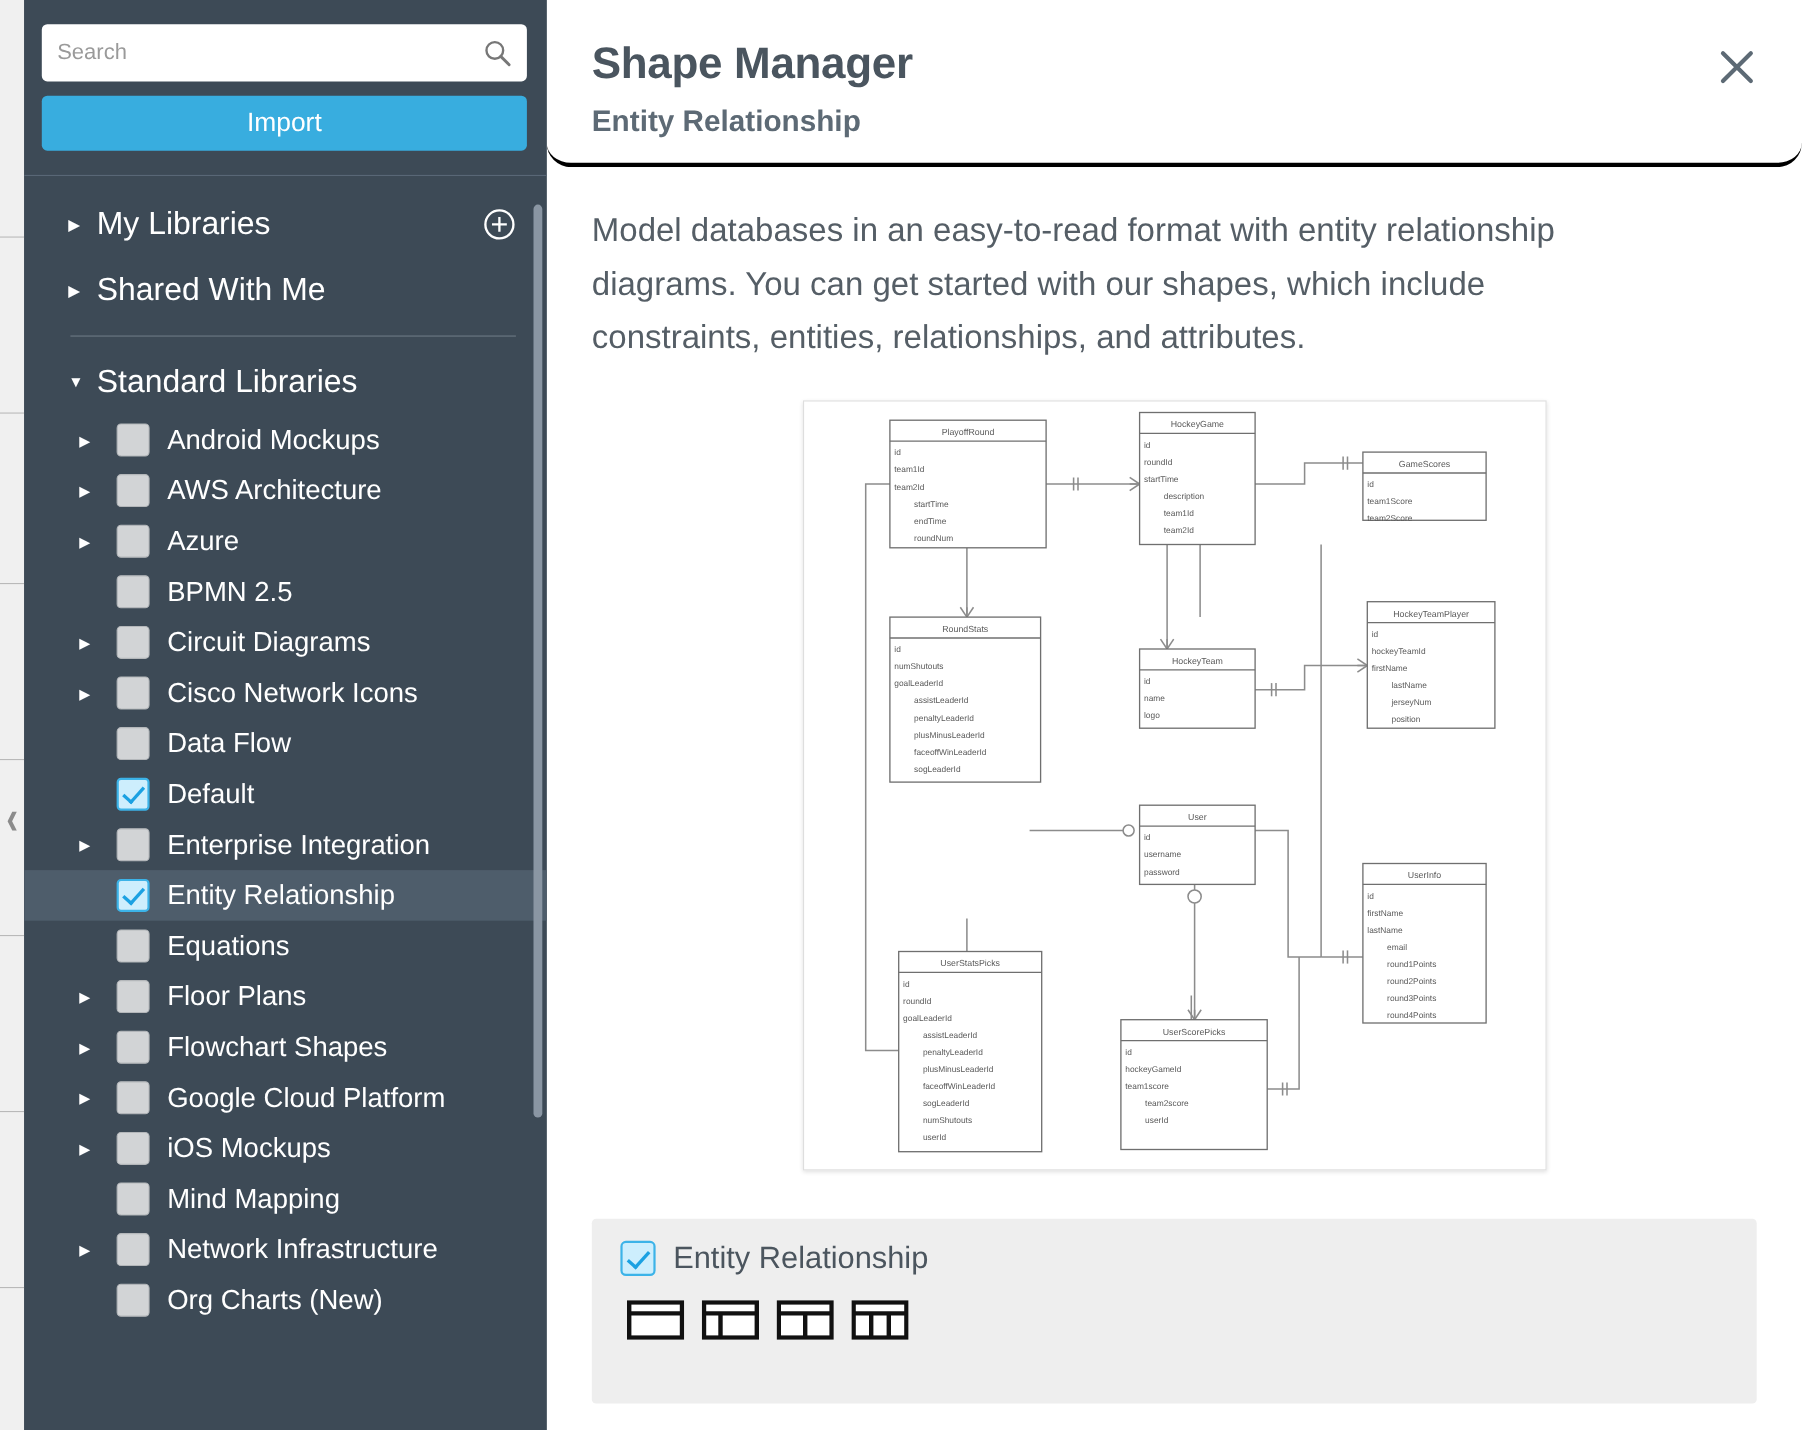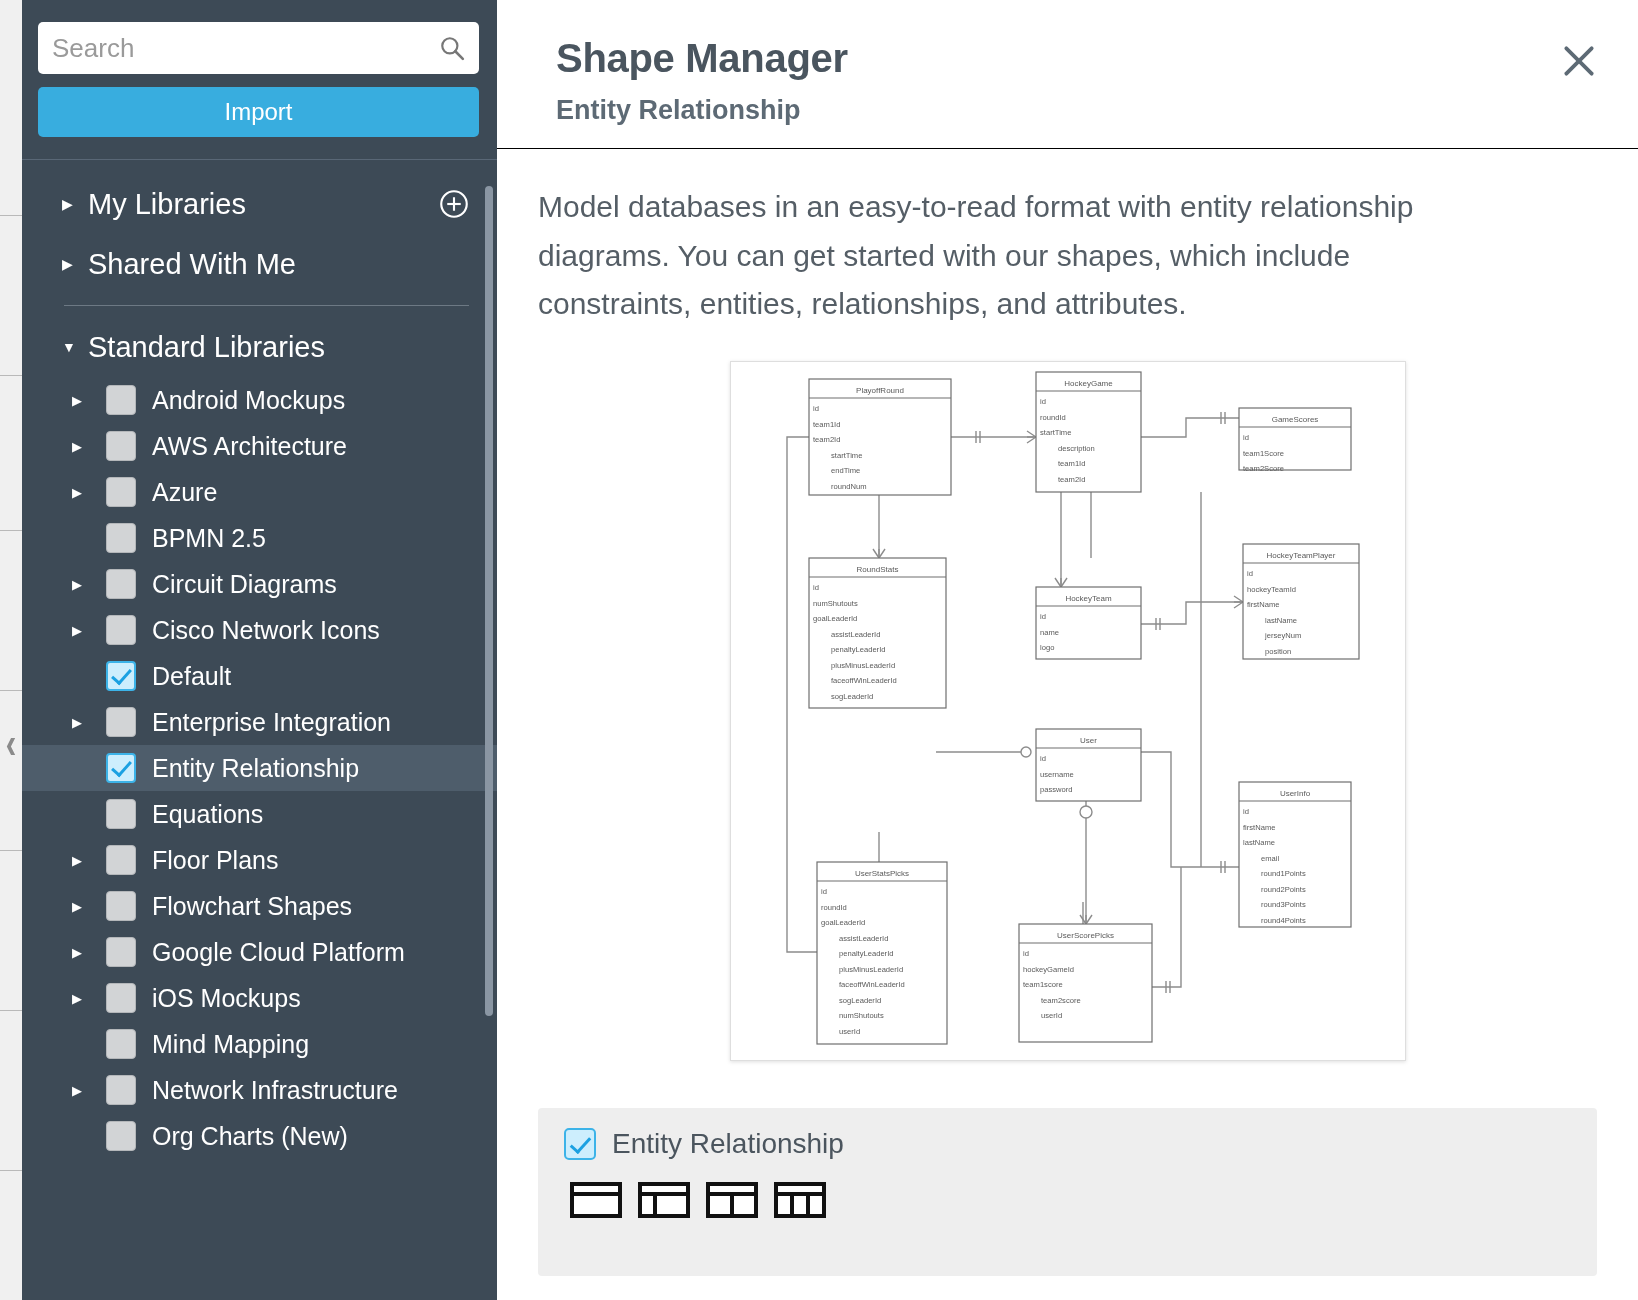--- a/index.html
+++ b/index.html
@@ -43,21 +43,21 @@
     position: relative;
     background: #ffffff;
     border-radius: 5px;
     height: 52px;
     display: flex; align-items: center;
     padding: 0 14px;
   }
   .search-box input {
     border: none; outline: none; background: transparent;
     font-family: "Liberation Sans", sans-serif;
-    font-size: 26px; color: #333; flex: 1;
+    font-size: 20px; color: #333; flex: 1;
   }
   .search-box input::placeholder { color: #9a9a9a; }
   .search-icon { width: 26px; height: 26px; flex: 0 0 26px; }
   .import-btn {
     margin-top: 13px;
     height: 50px; width: 100%;
     background: #38addf; border: none; border-radius: 5px;
     color: #fff; font-size: 24px; font-family: "Liberation Sans", sans-serif;
     cursor: pointer;
   }
@@ -109,23 +109,24 @@
     border: solid #1ba1e2; border-width: 0 3.5px 3.5px 0;
     transform: rotate(42deg);
   }
 
   
   .panel {
     flex: 1; height: 1300px; background: #ffffff;
     display: flex; flex-direction: column; position: relative;
   }
   .panel-header {
-    padding: 36px 44px 22px 59px;
-    border-bottom: 1px solid #000000;
+    padding: 36px 44px 22px 41px;
+    border-bottom: 4px solid #000000;
     position: relative;
+    border-radius: 22px;
   }
   .panel-title {
     font-size: 40px; font-weight: bold; color: #4a555f;
     letter-spacing: -0.3px;
   }
   .panel-subtitle {
     margin-top: 14px;
     font-size: 27px; font-weight: bold; color: #5d6a75;
   }
   .close-btn {
@@ -251,20 +252,25 @@
             </div>
             <div class="lib-row">
               <span class="caret">▶</span>
               <span class="cb"></span>
               <span>Circuit Diagrams</span>
             </div>
             <div class="lib-row">
               <span class="caret">▶</span>
               <span class="cb"></span>
               <span>Cisco Network Icons</span>
+            </div>
+            <div class="lib-row">
+              <span class="caret"></span>
+              <span class="cb"></span>
+              <span>Data Flow</span>
             </div>
             <div class="lib-row">
               <span class="caret"></span>
               <span class="cb checked"></span>
               <span>Default</span>
             </div>
             <div class="lib-row">
               <span class="caret">▶</span>
               <span class="cb"></span>
               <span>Enterprise Integration</span>

